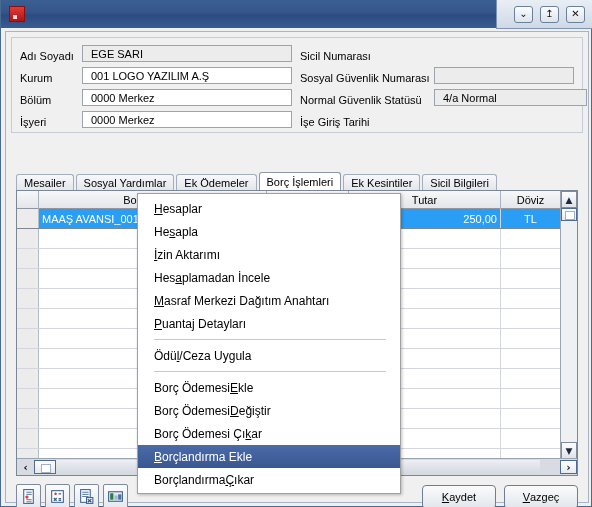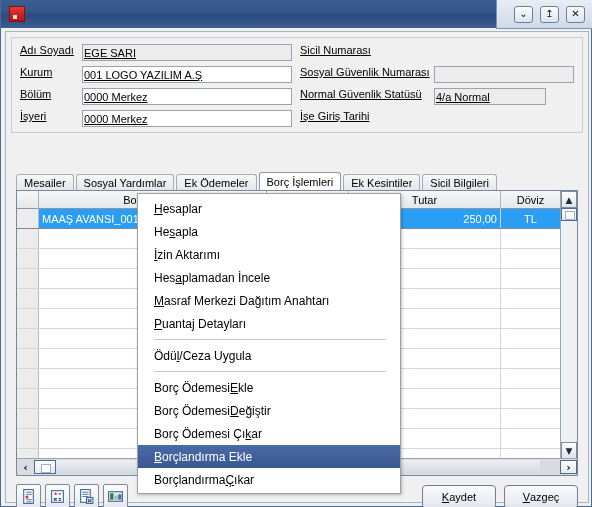--- a/index.html
+++ b/index.html
@@ -99,36 +99,35 @@
     left: 5px; top: 5px;
     width: 572px; height: 96px;
     background: #f0f0f0;
     border: 1px solid #c4ccd8;
     box-sizing: border-box;
   }
   .frow {
     position: absolute;
     height: 18px;
     display: flex;
-    align-items: flex-start;
-    text-decoration: underline;
+    align-items: flex-end;
   }
   .flabel {
     font-size: 11px;
     color: #000;
     white-space: nowrap;
   }
   .finput {
     height: 17px;
     border: 1px solid #9aa4b1;
     background: #ffffff;
     font-size: 11px;
     display: flex;
     align-items: center;
-    padding-left: 1px;
+    padding-left: 8px;
     box-sizing: border-box;
     color: #000;
     overflow: hidden;
     white-space: nowrap;
   }
   .finput.readonly { background: #ececed; }
   .finput.empty { background: #ececed; }
 
   
   #tabs {
@@ -386,21 +385,21 @@
 
       <div class="frow" style="left:288px; top:6px;gap:22px;">
         <div class="flabel" style="width:134px;">Sicil Numarası</div>
       </div>
       <div class="frow" style="left:288px; top:28px;">
         <div class="flabel" style="width:134px;">Sosyal Güvenlik Numarası</div>
         <div class="finput empty" style="width:140px;"></div>
       </div>
       <div class="frow" style="left:288px; top:50px;">
         <div class="flabel" style="width:134px;">Normal Güvenlik Statüsü</div>
-        <div class="finput readonly" style="width:112px;">4/a Normal</div>
+        <div class="finput readonly" style="width:153px;">4/a Normal</div>
       </div>
       <div class="frow" style="left:288px; top:72px;">
         <div class="flabel" style="width:134px;">İşe Giriş Tarihi</div>
       </div>
     </div>
 
     <div id="tabs">
       <div class="tab">Mesailer</div>
       <div class="tab">Sosyal Yardımlar</div>
       <div class="tab">Ek Ödemeler</div>

